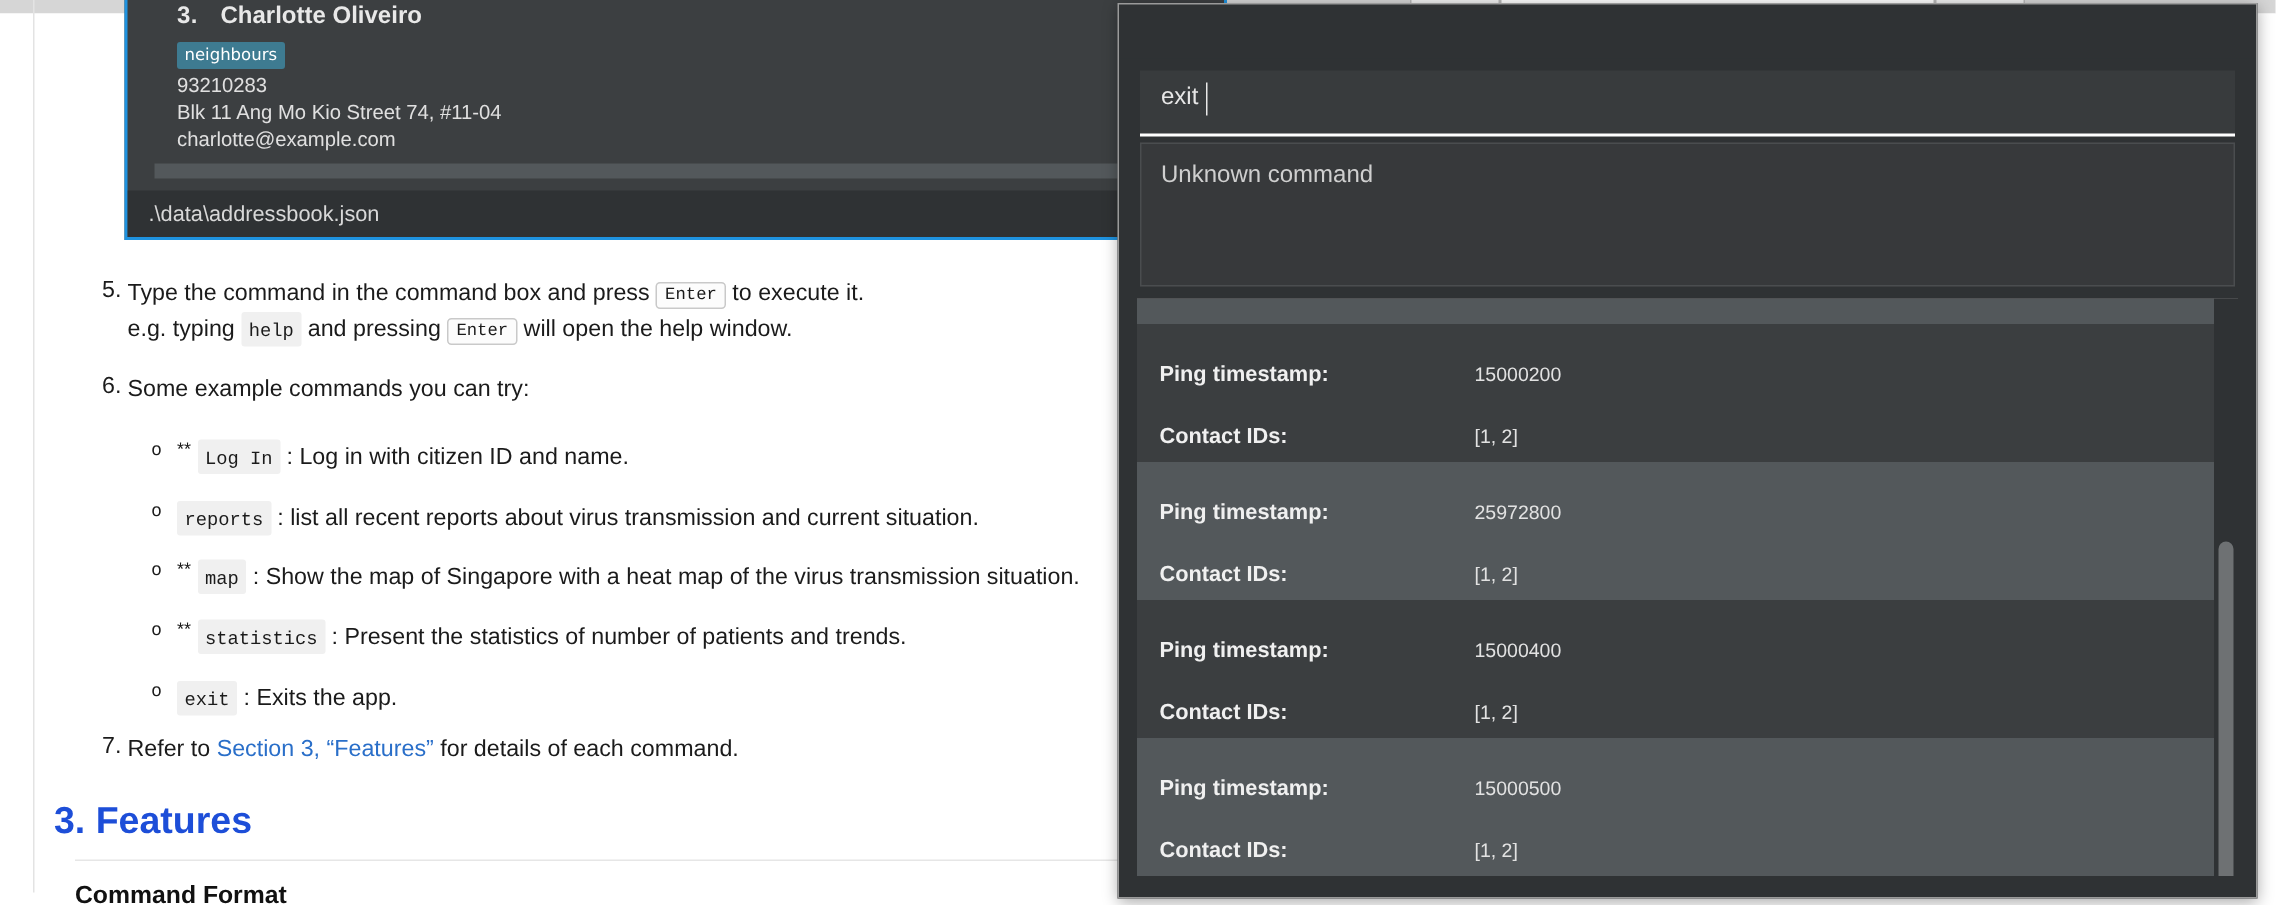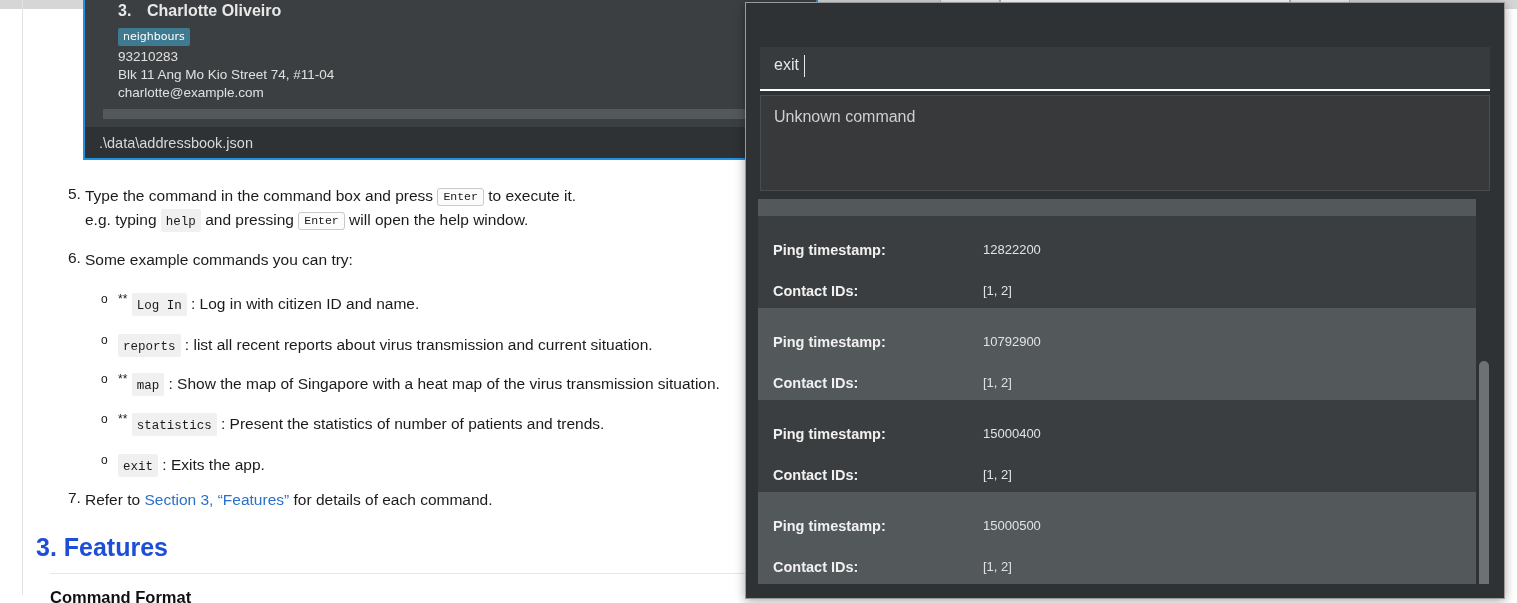--- a/index.html
+++ b/index.html
@@ -336,28 +336,28 @@
       <span class="result-text">Unknown command</span>
     </div>
 
     <div class="list-panel">
       <div class="list-inner">
 
         <div class="list-cut"></div>
 
         <div class="list-row odd" style="top:17px;">
           <span class="row-label row-l1">Ping timestamp:</span>
-          <span class="row-value row-l1">12822200</span>
+          <span class="row-value row-l1">15000200</span>
           <span class="row-label row-l2">Contact IDs:</span>
           <span class="row-value row-l2">[1, 2]</span>
         </div>
 
         <div class="list-row even" style="top:109px;">
           <span class="row-label row-l1">Ping timestamp:</span>
-          <span class="row-value row-l1">10792900</span>
+          <span class="row-value row-l1">25972800</span>
           <span class="row-label row-l2">Contact IDs:</span>
           <span class="row-value row-l2">[1, 2]</span>
         </div>
 
         <div class="list-row odd" style="top:201px;">
           <span class="row-label row-l1">Ping timestamp:</span>
           <span class="row-value row-l1">15000400</span>
           <span class="row-label row-l2">Contact IDs:</span>
           <span class="row-value row-l2">[1, 2]</span>
         </div>

